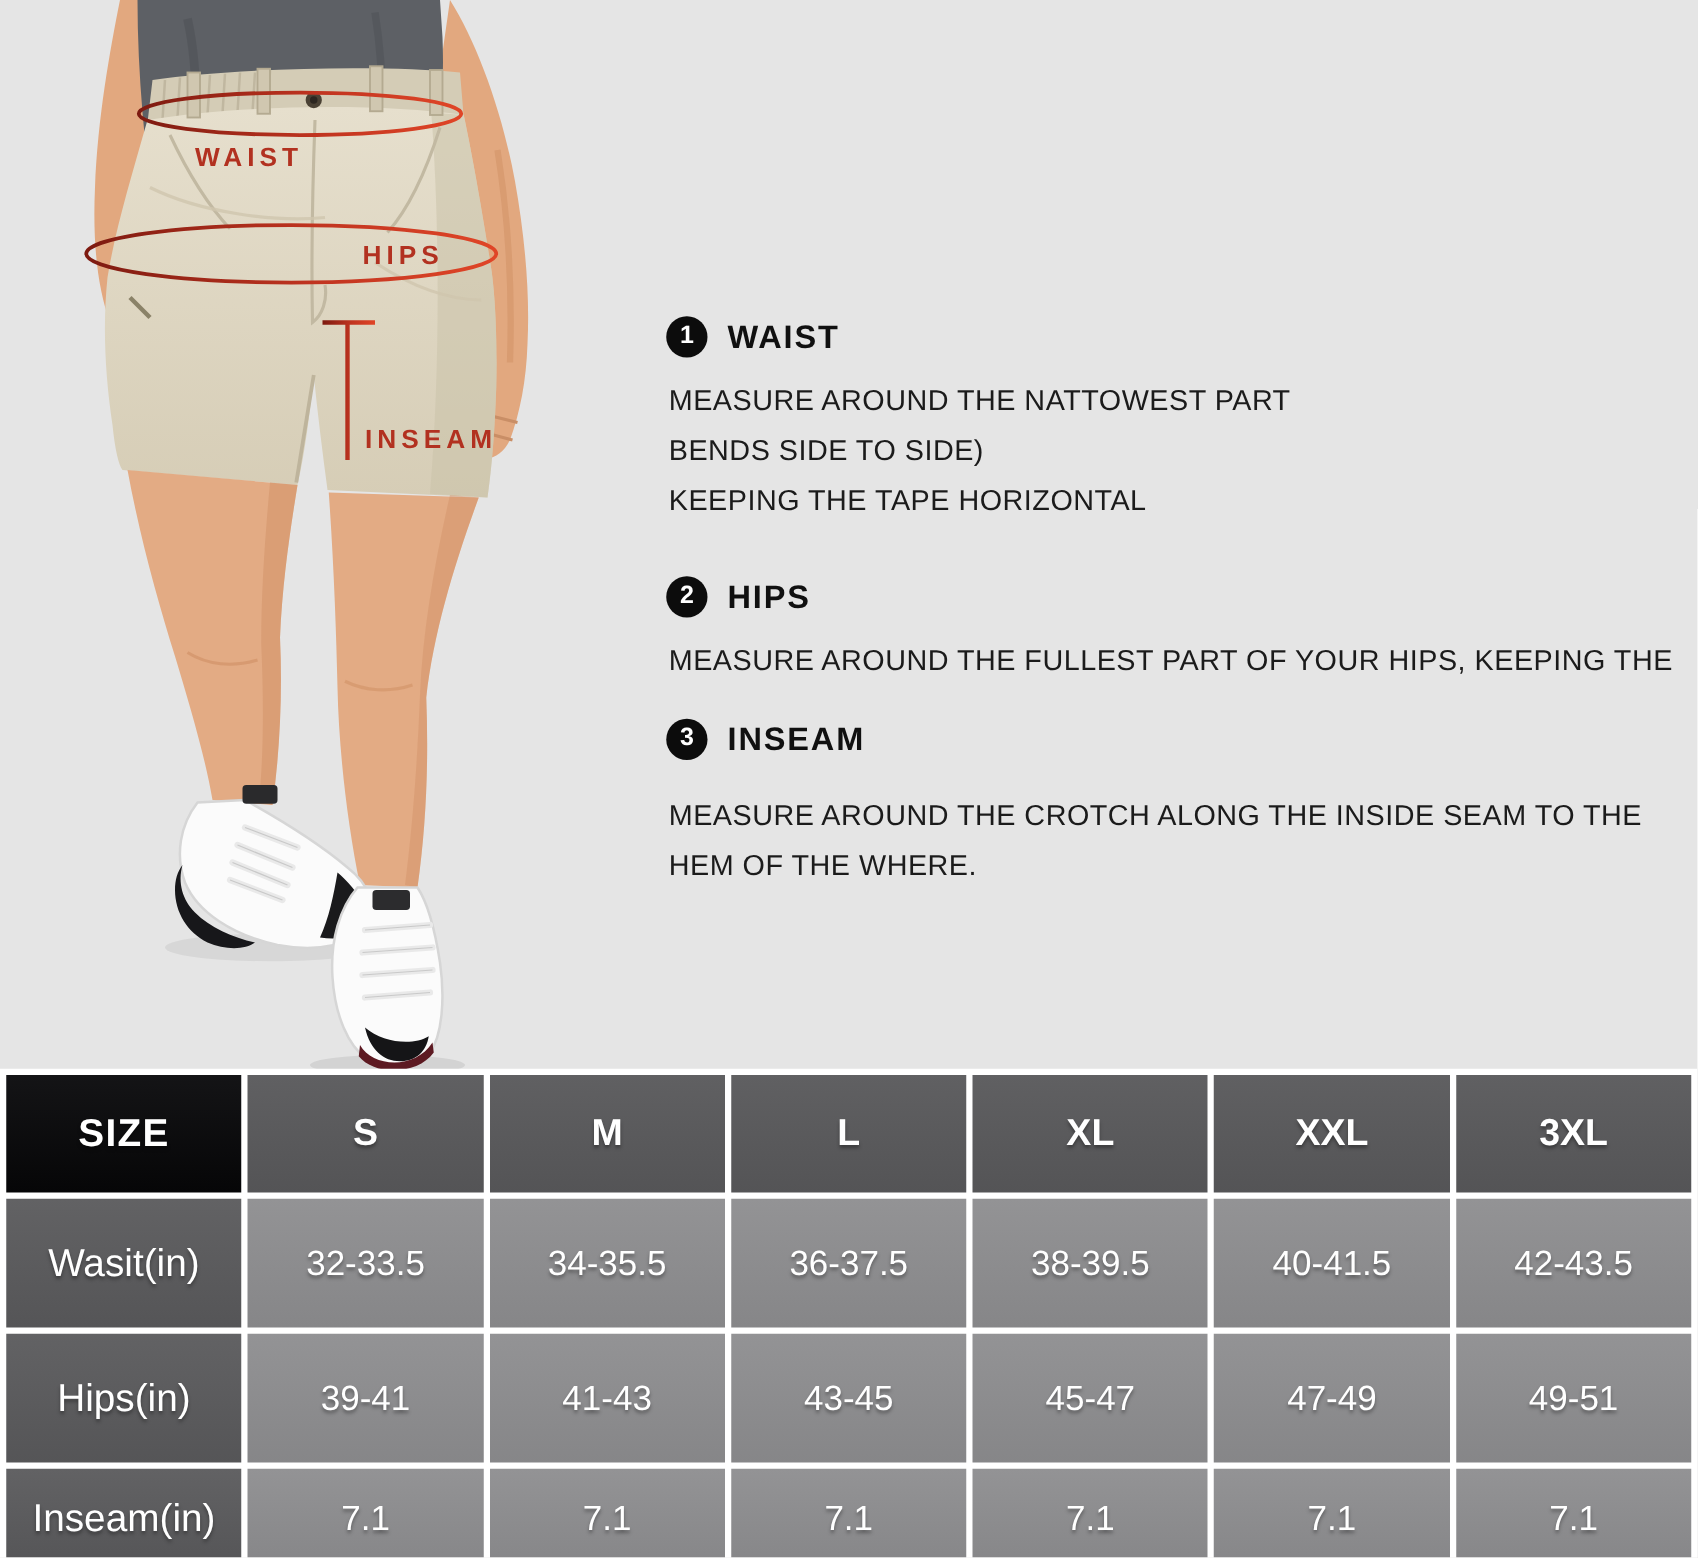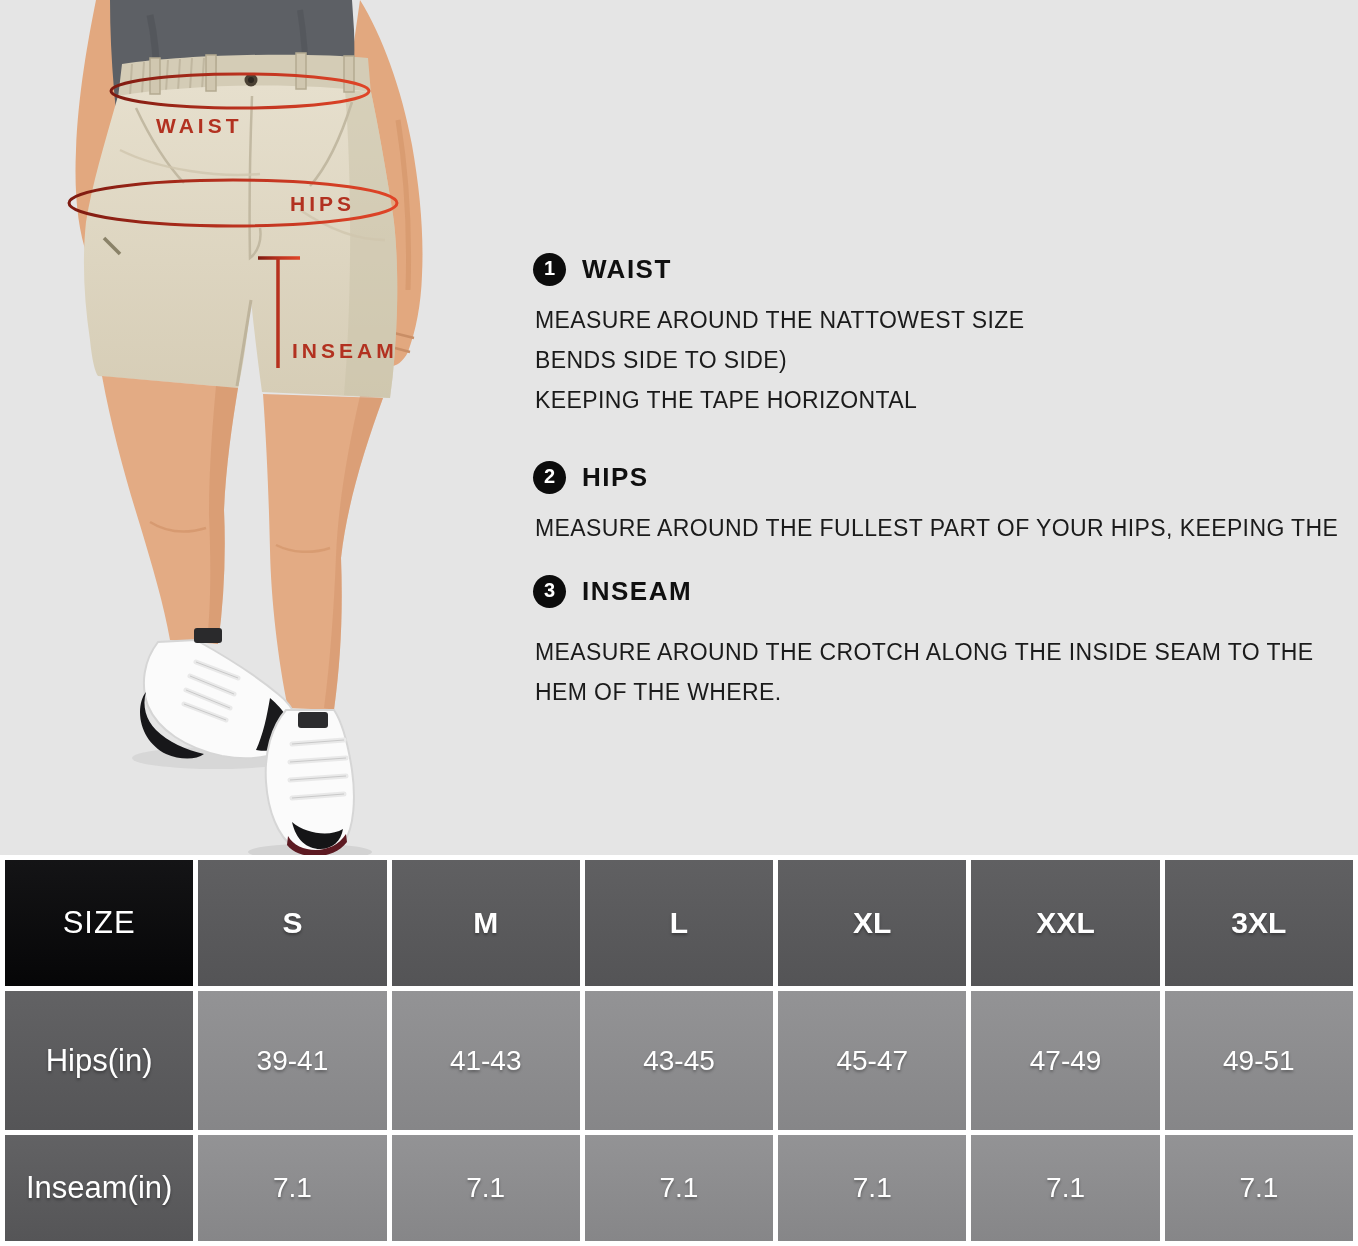--- a/index.html
+++ b/index.html
@@ -30,21 +30,21 @@
 
   
   .size-table{position:absolute;left:0;top:855px;width:1358px;height:391px;
     border-collapse:separate;border-spacing:5px;table-layout:fixed;background:#ffffff;}
   .size-table td{text-align:center;vertical-align:middle;color:#ffffff;
     text-shadow:0 2px 3px rgba(0,0,0,0.35);overflow:hidden;}
   .row-head td{height:92px;}
   .row-waist td{height:101px;}
   .row-hips td{height:101px;}
   .row-inseam td{height:77px;}
-  td.th-size{background:linear-gradient(#141416,#060607);font-size:31px;font-weight:normal;letter-spacing:1px;}
+  td.th-size{background:linear-gradient(#141416,#060607);font-size:31px;font-weight:bold;letter-spacing:1px;}
   td.th{background:linear-gradient(#606062,#545456);font-size:30px;font-weight:bold;}
   td.rowlabel{background:linear-gradient(#626264,#555557);font-size:31px;font-weight:normal;}
   td.val{background:linear-gradient(#939395,#868688);font-size:28px;font-weight:normal;}
 </style>
 </head>
 <body>
 
 <div class="canvas">
 
   <div class="photo">
@@ -148,21 +148,21 @@
   </div>
 
   <div class="instructions">
 
     <div class="section sec1">
       <div class="sec-head">
         <div class="badge">1</div>
         <div class="sec-title">WAIST</div>
       </div>
       <div class="sec-lines">
-        <div>MEASURE AROUND THE NATTOWEST SIZE</div>
+        <div>MEASURE AROUND THE NATTOWEST PART</div>
         <div>BENDS SIDE TO SIDE)</div>
         <div>KEEPING THE TAPE HORIZONTAL</div>
       </div>
     </div>
 
     <div class="section sec2">
       <div class="sec-head">
         <div class="badge">2</div>
         <div class="sec-title">HIPS</div>
       </div>
@@ -188,20 +188,29 @@
     <tbody>
       <tr class="row-head">
         <td class="th-size">SIZE</td>
         <td class="th">S</td>
         <td class="th">M</td>
         <td class="th">L</td>
         <td class="th">XL</td>
         <td class="th">XXL</td>
         <td class="th">3XL</td>
       </tr>
+      <tr class="row-waist">
+        <td class="rowlabel">Wasit(in)</td>
+        <td class="val">32-33.5</td>
+        <td class="val">34-35.5</td>
+        <td class="val">36-37.5</td>
+        <td class="val">38-39.5</td>
+        <td class="val">40-41.5</td>
+        <td class="val">42-43.5</td>
+      </tr>
       <tr class="row-hips">
         <td class="rowlabel">Hips(in)</td>
         <td class="val">39-41</td>
         <td class="val">41-43</td>
         <td class="val">43-45</td>
         <td class="val">45-47</td>
         <td class="val">47-49</td>
         <td class="val">49-51</td>
       </tr>
       <tr class="row-inseam">

